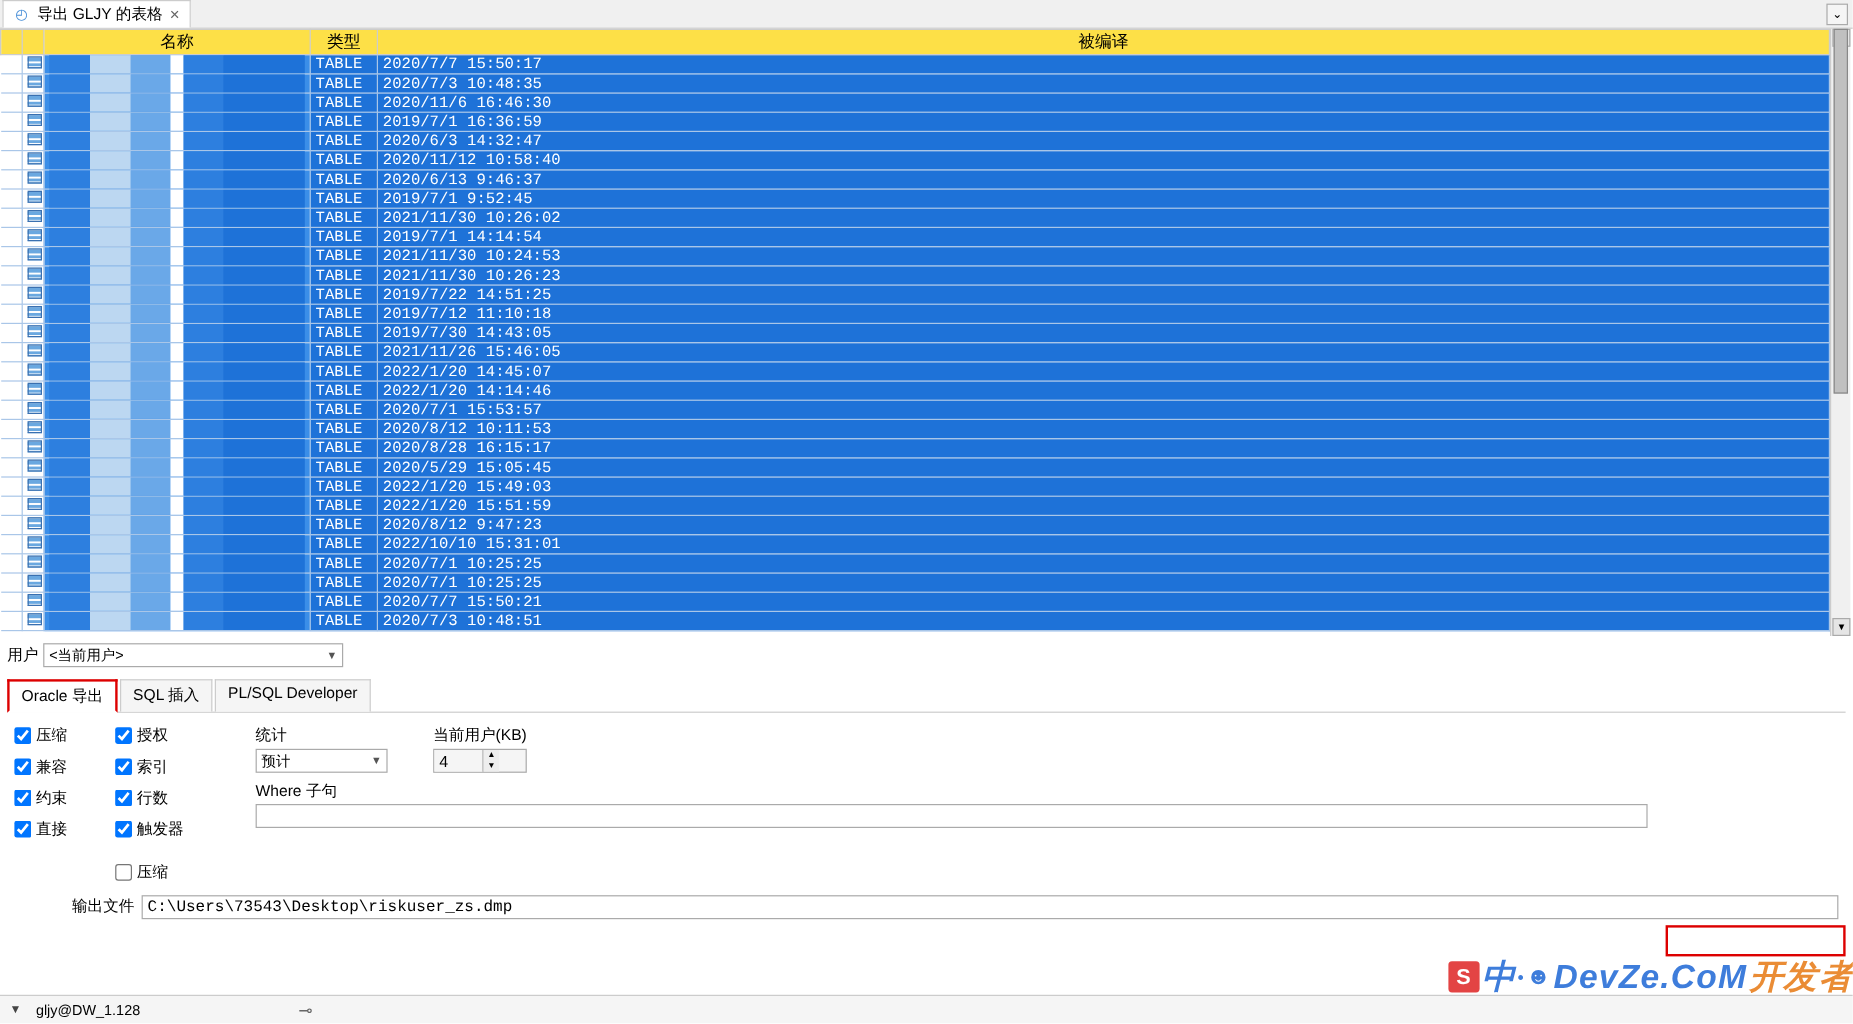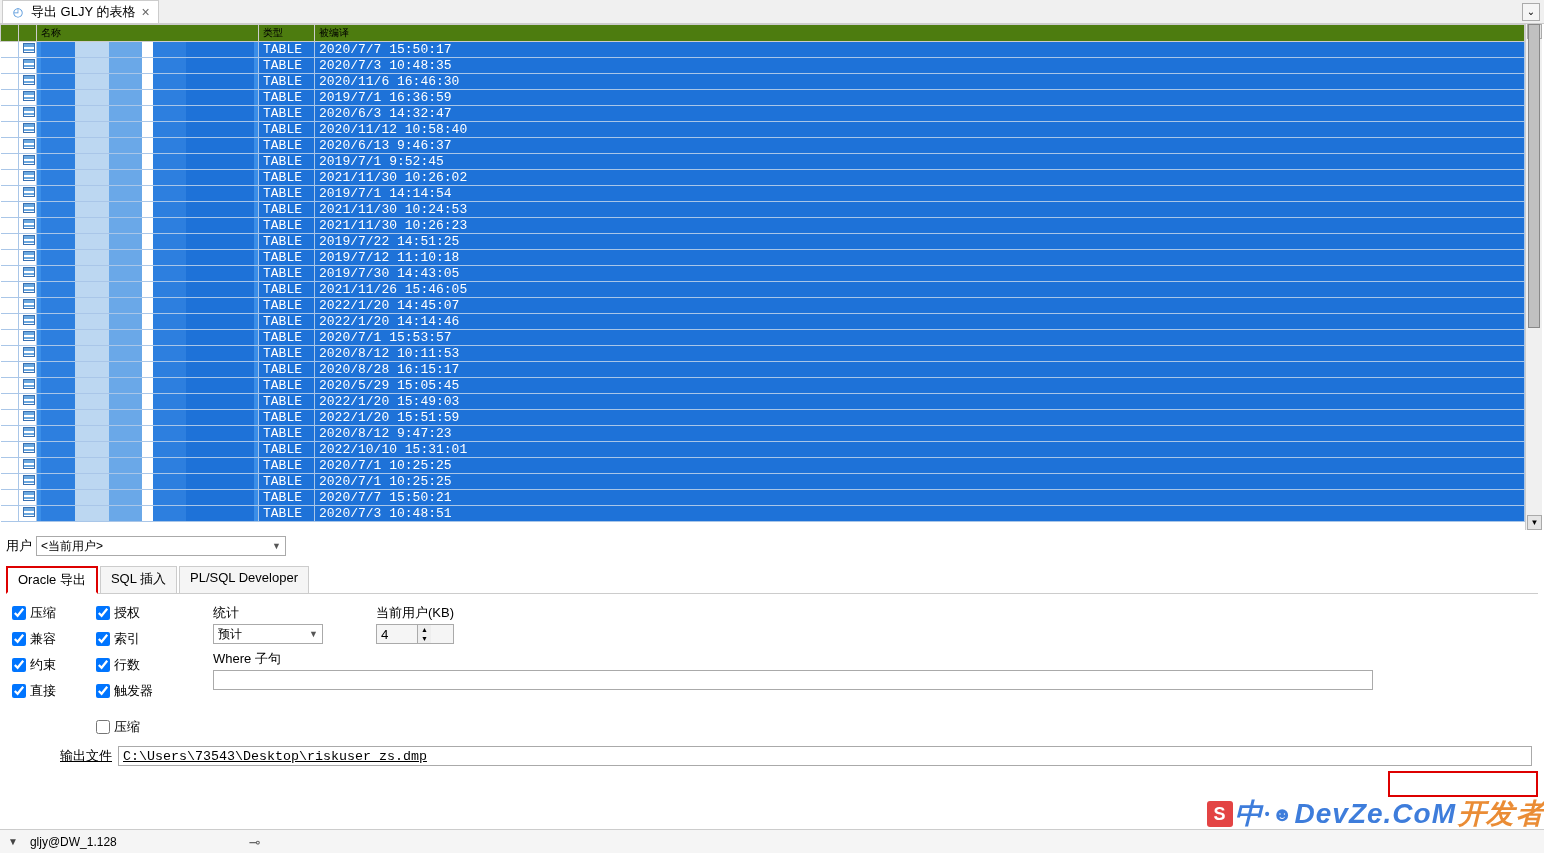--- a/index.html
+++ b/index.html
@@ -12,21 +12,21 @@
 .tab-dropdown { margin-left: auto; margin-right: 4px; width: 18px; height: 18px; border: 1px solid #aaa; background: #f5f5f5; display:flex; align-items:center; justify-content:center; font-size:10px; }
 
 .table-container { height: 506px; position: relative; display:flex; }
 .tbl-scroll { width: 1525px; height:100%; overflow:hidden; }
 .vscroll { width: 17px; background:#f0f0f0; border-left:1px solid #ccc; position:relative; }
 .vscroll-thumb { position:absolute; top:0; left:2px; right:2px; height:60%; background:#c0c0c0; border:1px solid #888; }
 .vscroll-btn { width:15px; height:15px; position:absolute; left:1px; background:#e5e5e5; border:1px solid #aaa; display:flex; align-items:center; justify-content:center; font-size:8px;}
 .vscroll-btn.up{top:0;} .vscroll-btn.dn{bottom:0;}
 
 table.data { border-collapse: collapse; width: 100%; table-layout: fixed; }
-table.data thead th { background: #4d7c0f; border: 1px solid #ccc; padding: 1px 4px; text-align: left; font-weight: normal; font-size: 10px; height:16px; }
+table.data thead th { background: #fde047; border: 1px solid #ccc; padding: 1px 4px; text-align: center; font-weight: normal; font-size: 14px; height:16px; }
 table.data td { border-bottom: 1px solid #a9c6e8; border-right: 1px solid #a9c6e8; padding: 0 4px; height: 16px; font-family: "Courier New", monospace; font-size: 13px; color: #fff; background: #1e72d8; }
 table.data td.iconcell { background:#fff; text-align:center; }
 table.data td.namecell { background:#3b8ee8; }
 .col-icon { width: 18px; }
 .col-name { width: 222px; }
 .col-type { width: 56px; }
 .col-compiled { width: auto; }
 
 .pixelate { display:flex; height:100%; }
 .pixelate span { flex:1; }
@@ -40,38 +40,38 @@
 .subtabs { display:flex; border-bottom:1px solid #ccc; margin: 0 6px; }
 .subtab { padding: 3px 10px; border:1px solid #ccc; border-bottom:none; background:#f5f5f5; margin-right:2px; font-size:13px; cursor:pointer; }
 .subtab.active { background:#fff; border-color:#d00; border-width:2px; border-bottom:2px solid #fff; margin-bottom:-1px; color:#000; }
 
 .options-panel { padding: 10px 12px; display:flex; gap:40px; }
 .check-col { display:flex; flex-direction:column; gap:8px; }
 .chk { display:flex; align-items:center; gap:4px; font-size:13px; }
 .chk input { width:14px; height:14px; }
 
 .right-fields { flex:1; display:flex; flex-direction:column; gap:6px; margin-left:20px; }
-.field-row { display:flex; align-items:center; gap:23px; }
+.field-row { display:flex; align-items:center; gap:8px; }
 .field-group { display:flex; flex-direction:column; gap:2px; }
 .field-group label { font-size:13px; }
 select.sel, input.txt { border:1px solid #aaa; height:20px; padding:0 4px; font-size:12px; background:#fff; }
 .spin { display:flex; border:1px solid #aaa; height:20px; background:#f5f5f5; }
 .spin input { border:none; width:40px; padding:0 4px; background:#f5f5f5; }
 .spin .spbtns { display:flex; flex-direction:column; width:14px; border-left:1px solid #aaa; }
 .spin .spbtns div { flex:1; font-size:7px; display:flex; align-items:center; justify-content:center; background:#eee;}
 
 .wide-input { width: 1160px; }
 .exec-row { display:flex; align-items:center; gap:6px; }
 .exec-row input { flex:1; font-family:"Courier New",monospace; }
 .browse-btn { width:28px; height:20px; border:1px solid #aaa; background:#f5f5f5; display:flex; align-items:center; justify-content:center; }
 .folder-icon { width:14px; height:10px; background:#e8b55a; border:1px solid #b8872a; border-radius:1px; position:relative; }
 .folder-icon::before{content:'';position:absolute;top:-3px;left:1px;width:5px;height:3px;background:#e8b55a;border:1px solid #b8872a;border-bottom:none;}
 .refresh-icon { color:#2060c8; font-size:14px; }
 
-.output-row { display:flex; align-items:center; gap:6px; padding: 0 12px 6px 60px; text-decoration: underline; }
+.output-row { display:flex; gap:6px; padding: 0 12px 6px 60px; }
 .output-row label { font-size:13px; }
 .output-row input { flex:1; font-family:"Courier New",monospace; border:1px solid #aaa; height:20px; padding:0 4px; }
 .red-box { position:absolute; border:2px solid #d00; right:6px; width:150px; height:26px; bottom:56px; pointer-events:none; }
 
 .status-bar { position:absolute; bottom:0; left:0; right:0; height:24px; border-top:1px solid #ccc; background:#f5f5f5; display:flex; align-items:center; padding:0 8px; gap:12px; font-size:12px; }
 .status-bar .pin { color:#666; font-size:14px; }
 .status-arrow{ font-size:10px; color:#444; }
 
 .watermark { position:absolute; right:0; bottom:20px; font-size:28px; font-style:italic; font-weight:bold; display:flex; align-items:center; gap:2px; opacity:0.9; pointer-events:none; }
 .wm-s { background:#e03030; color:#fff; width:26px; height:26px; display:flex; align-items:center; justify-content:center; border-radius:3px; font-size:18px; font-style:normal;}

